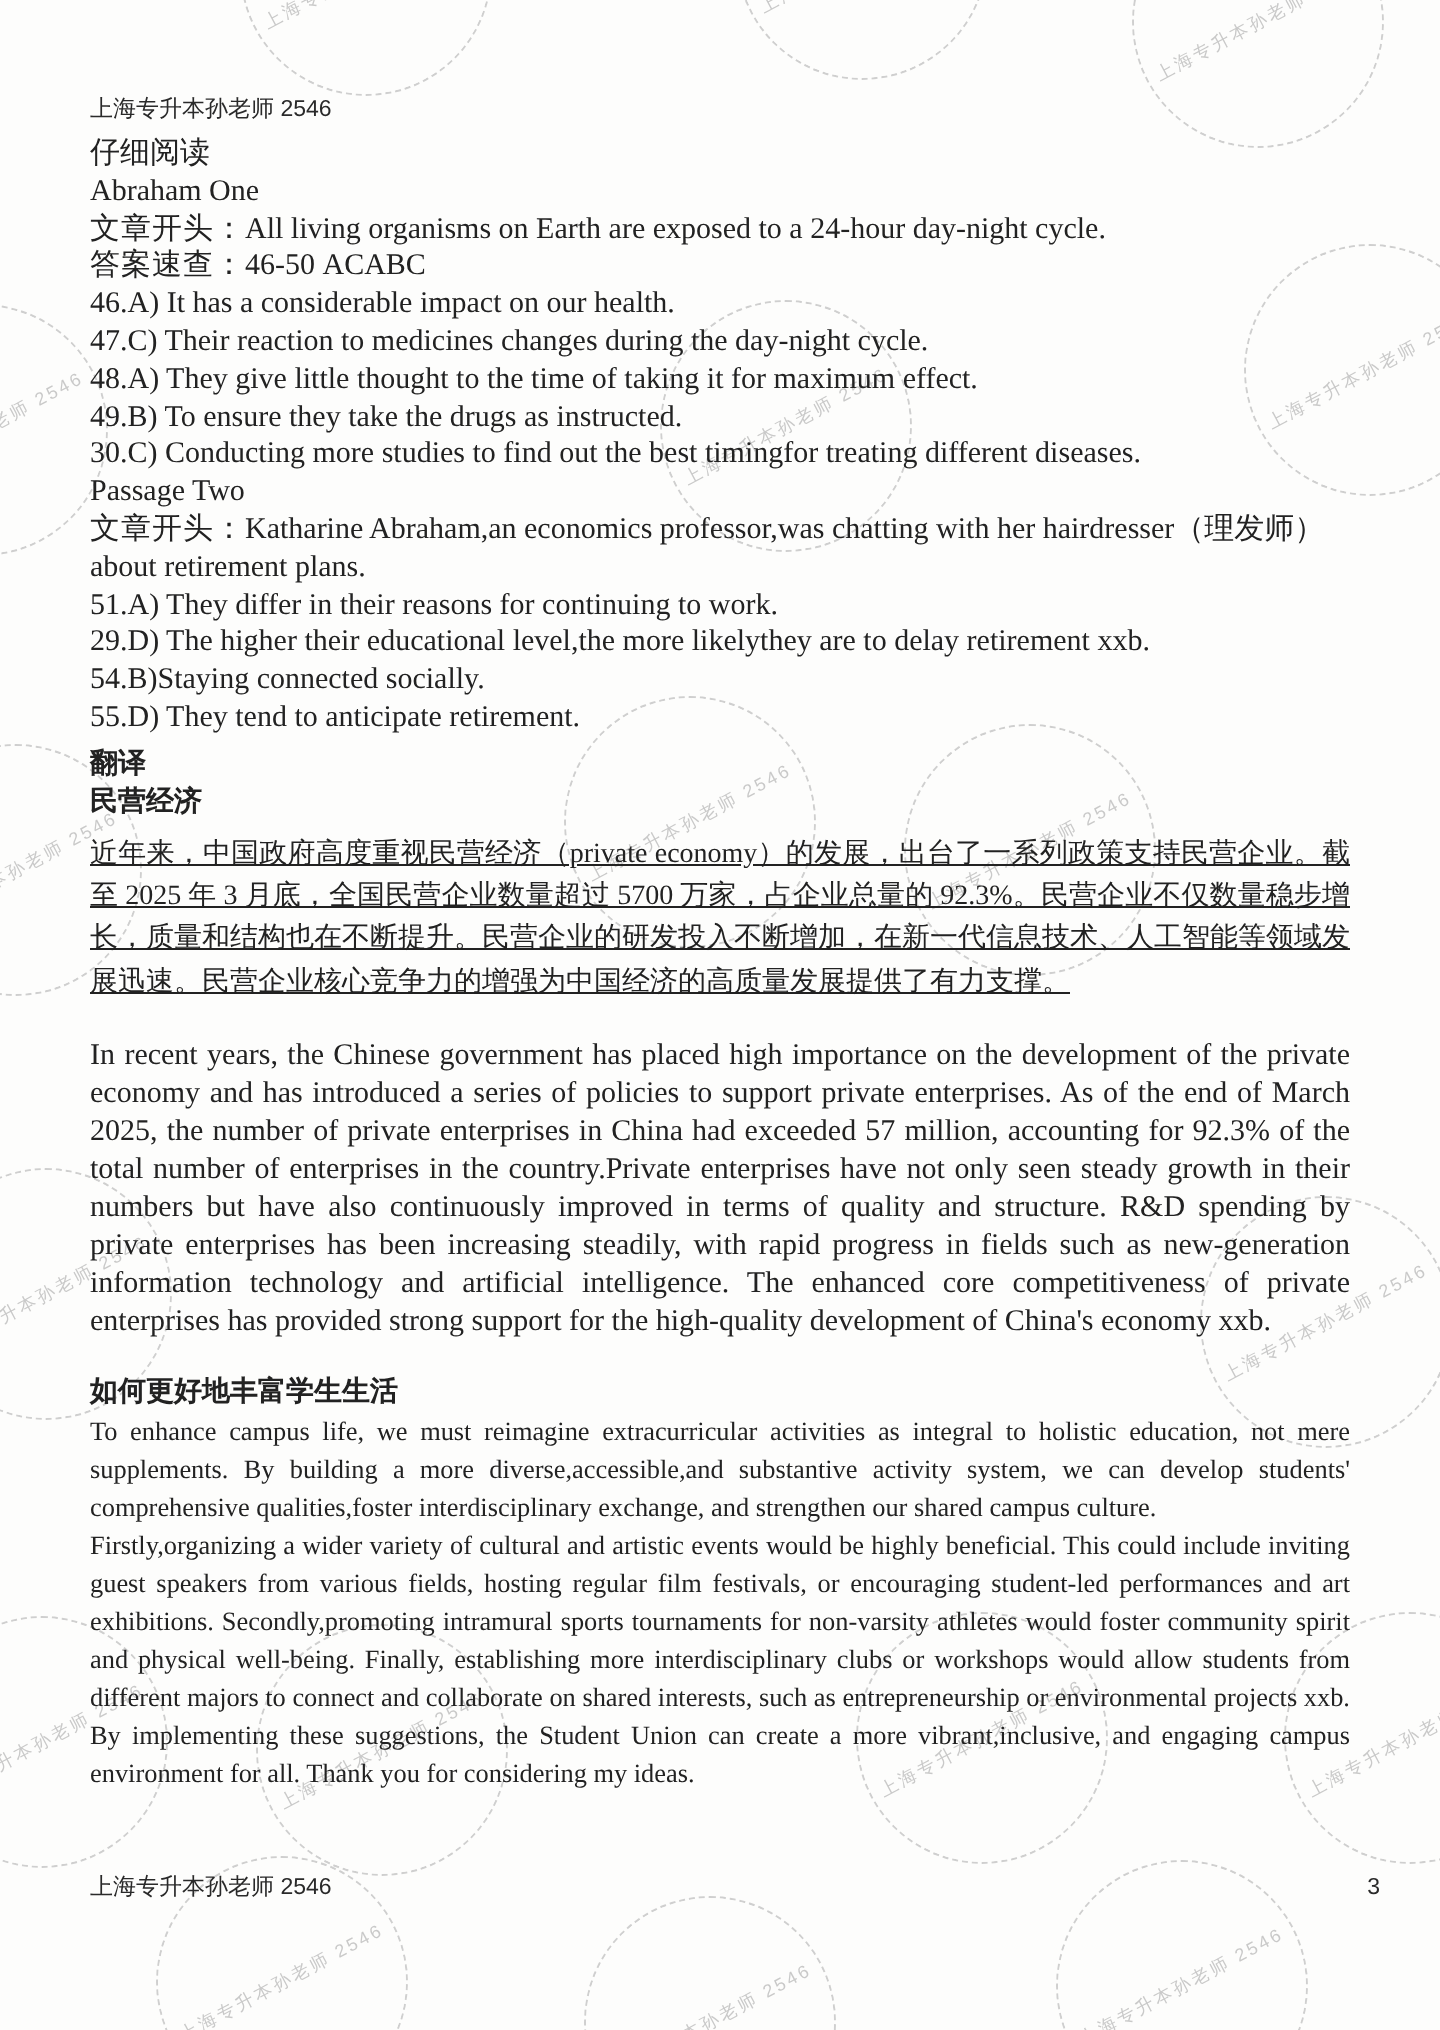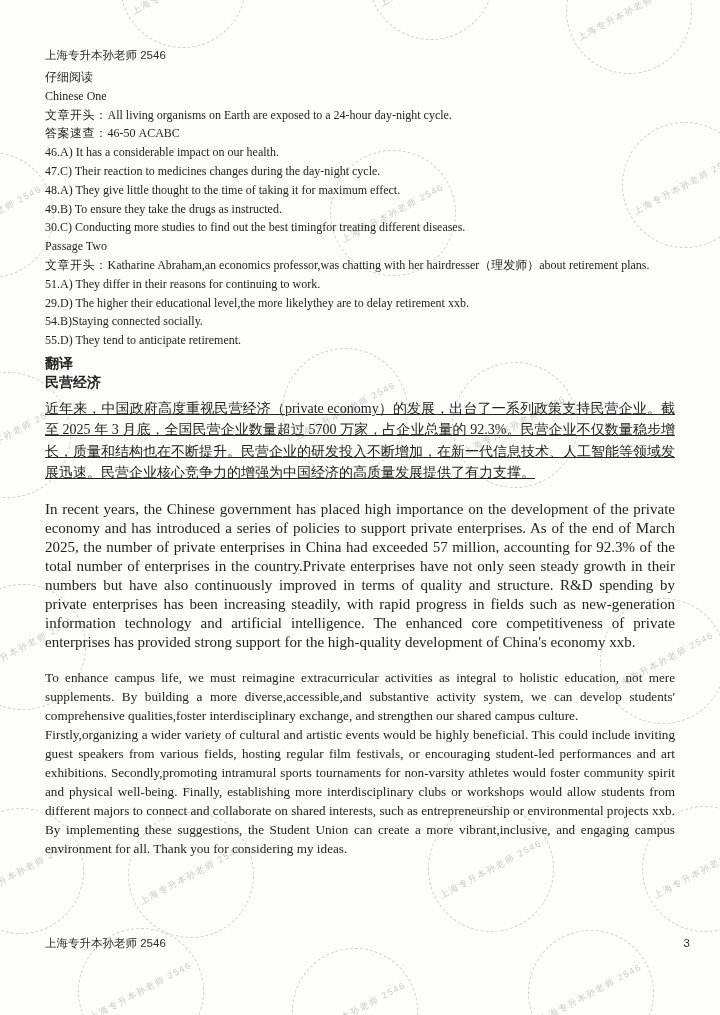--- a/index.html
+++ b/index.html
@@ -38,21 +38,21 @@
   .content { position: relative; z-index: 1; padding: 46px 45px 0 45px; }
 
   .doc-header {
     font-family: "Liberation Sans", sans-serif;
     font-size: 11.5px;
     color: #2a2a2a;
     line-height: 19px;
     margin-bottom: 3px;
   }
 
-  .line { font-size: 12px; line-height: 18.8px; }
+  .line { font-size: 15px; line-height: 18.8px; }
   .opening-label, .answer-label { letter-spacing: 0.5px; }
 
   .heading {
     font-size: 14px;
     font-weight: bold;
     text-align: left;
     line-height: 19px;
   }
   .heading.translation-title { margin-top: 4px; }
 
@@ -153,21 +153,21 @@
       </div>
   </div>
 
   <div class="content">
 
     <div class="doc-header">上海专升本孙老师 2546</div>
 
     <div class="reading">
       <div class="line">仔细阅读</div>
 
-      <div class="line">Chinese One</div>
+      <div class="line">Abraham One</div>
       <div class="line">
         <span class="opening-label">文章开头：</span><span>All living organisms on Earth are exposed to a 24-hour day-night cycle.</span>
       </div>
       <div class="line">
         <span class="answer-label">答案速查：</span><span>46-50 ACABC</span>
       </div>
       <div class="line">46.A) It has a considerable impact on our health.</div>
       <div class="line">47.C) Their reaction to medicines changes during the day-night cycle.</div>
       <div class="line">48.A) They give little thought to the time of taking it for maximum effect.</div>
       <div class="line">49.B) To ensure they take the drugs as instructed.</div>
@@ -184,20 +184,21 @@
     </div>
 
     <div>
       <div class="heading translation-title">翻译</div>
       <div class="heading">民营经济</div>
       <p class="cn-para">近年来，中国政府高度重视民营经济（private economy）的发展，出台了一系列政策支持民营企业。截至 2025 年 3 月底，全国民营企业数量超过 5700 万家，占企业总量的 92.3%。民营企业不仅数量稳步增长，质量和结构也在不断提升。民营企业的研发投入不断增加，在新一代信息技术、人工智能等领域发展迅速。民营企业核心竞争力的增强为中国经济的高质量发展提供了有力支撑。</p>
       <p class="en-para">In recent years, the Chinese government has placed high importance on the development of the private economy and has introduced a series of policies to support private enterprises. As of the end of March 2025, the number of private enterprises in China had exceeded 57 million, accounting for 92.3% of the total number of enterprises in the country.Private enterprises have not only seen steady growth in their numbers but have also continuously improved in terms of quality and structure. R&amp;D spending by private enterprises has been increasing steadily, with rapid progress in fields such as new-generation information technology and artificial intelligence. The enhanced core competitiveness of private enterprises has provided strong support for the high-quality development of China's economy xxb.</p>
     </div>
 
     <div>
+      <div class="heading essay-title">如何更好地丰富学生生活</div>
       <p class="essay-para">To enhance campus life, we must reimagine extracurricular activities as integral to holistic education, not mere supplements. By building a more diverse,accessible,and substantive activity system, we can develop students' comprehensive qualities,foster interdisciplinary exchange, and strengthen our shared campus culture.</p>
       <p class="essay-para">Firstly,organizing a wider variety of cultural and artistic events would be highly beneficial. This could include inviting guest speakers from various fields, hosting regular film festivals, or encouraging student-led performances and art exhibitions. Secondly,promoting intramural sports tournaments for non-varsity athletes would foster community spirit and physical well-being. Finally, establishing more interdisciplinary clubs or workshops would allow students from different majors to connect and collaborate on shared interests, such as entrepreneurship or environmental projects xxb.</p>
       <p class="essay-para">By implementing these suggestions, the Student Union can create a more vibrant,inclusive, and engaging campus environment for all. Thank you for considering my ideas.</p>
     </div>
 
   </div>
 
   <div class="footer">
     <span>上海专升本孙老师 2546</span>
     <span>3</span>

